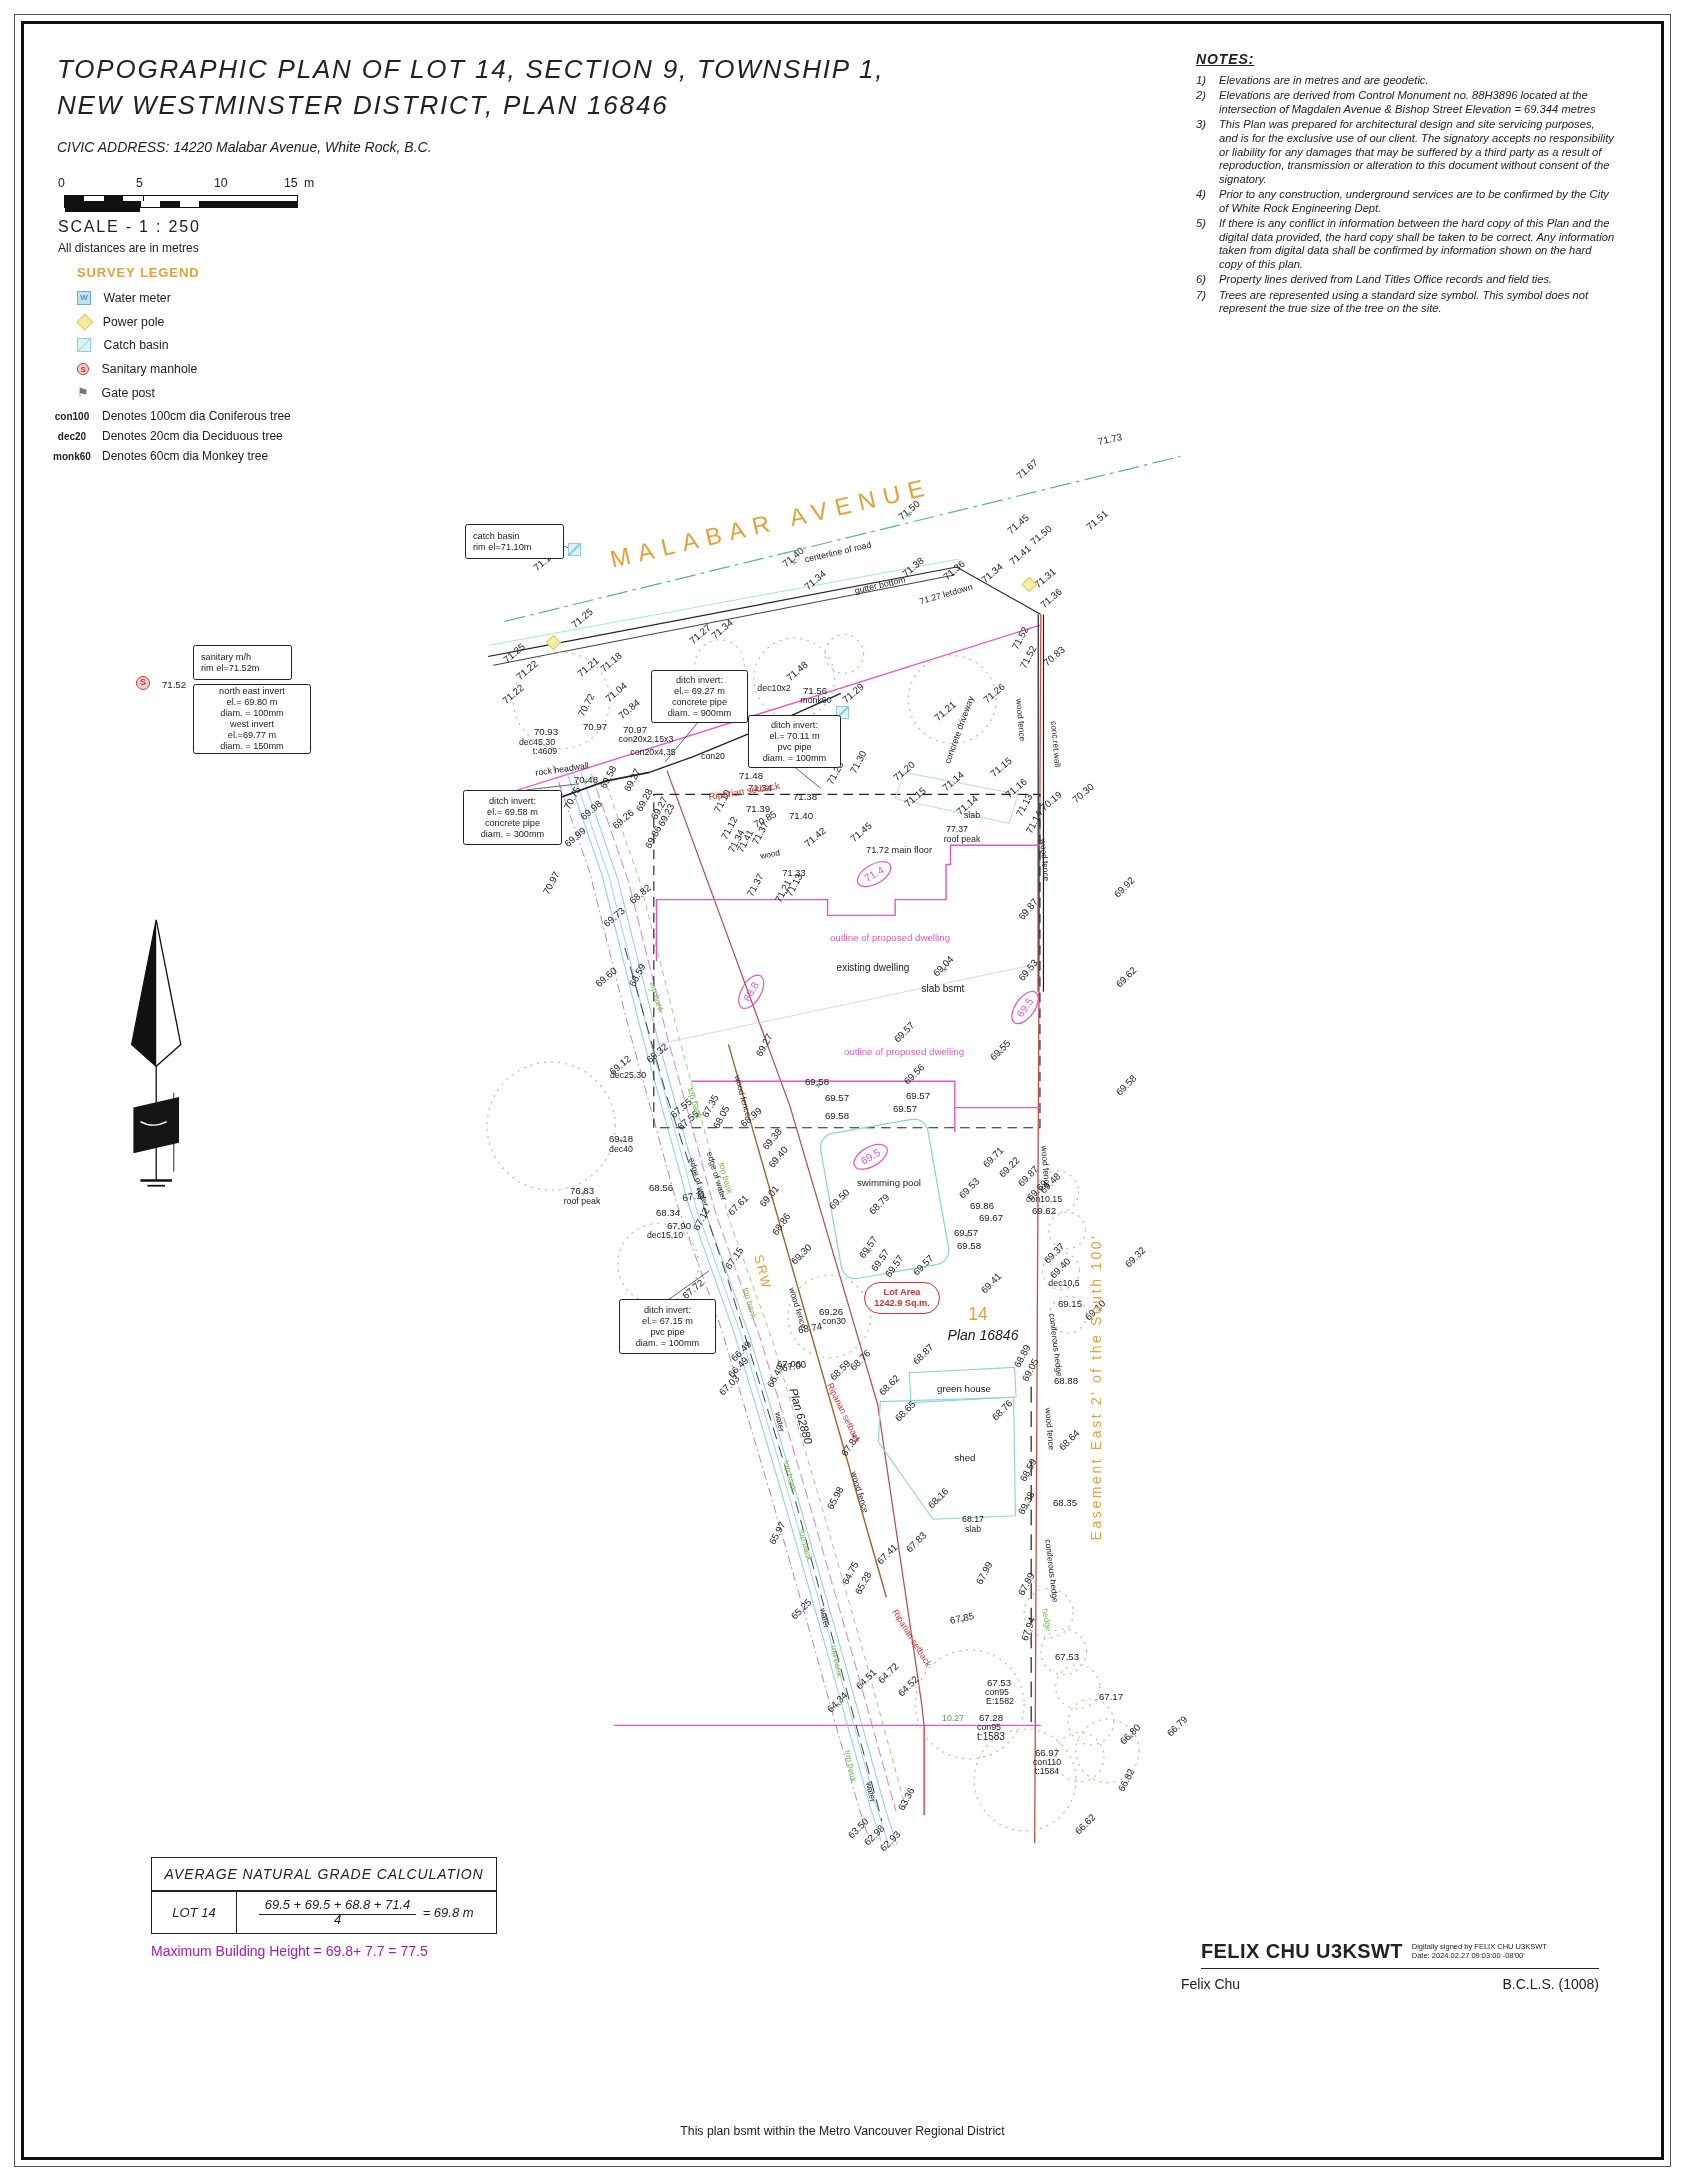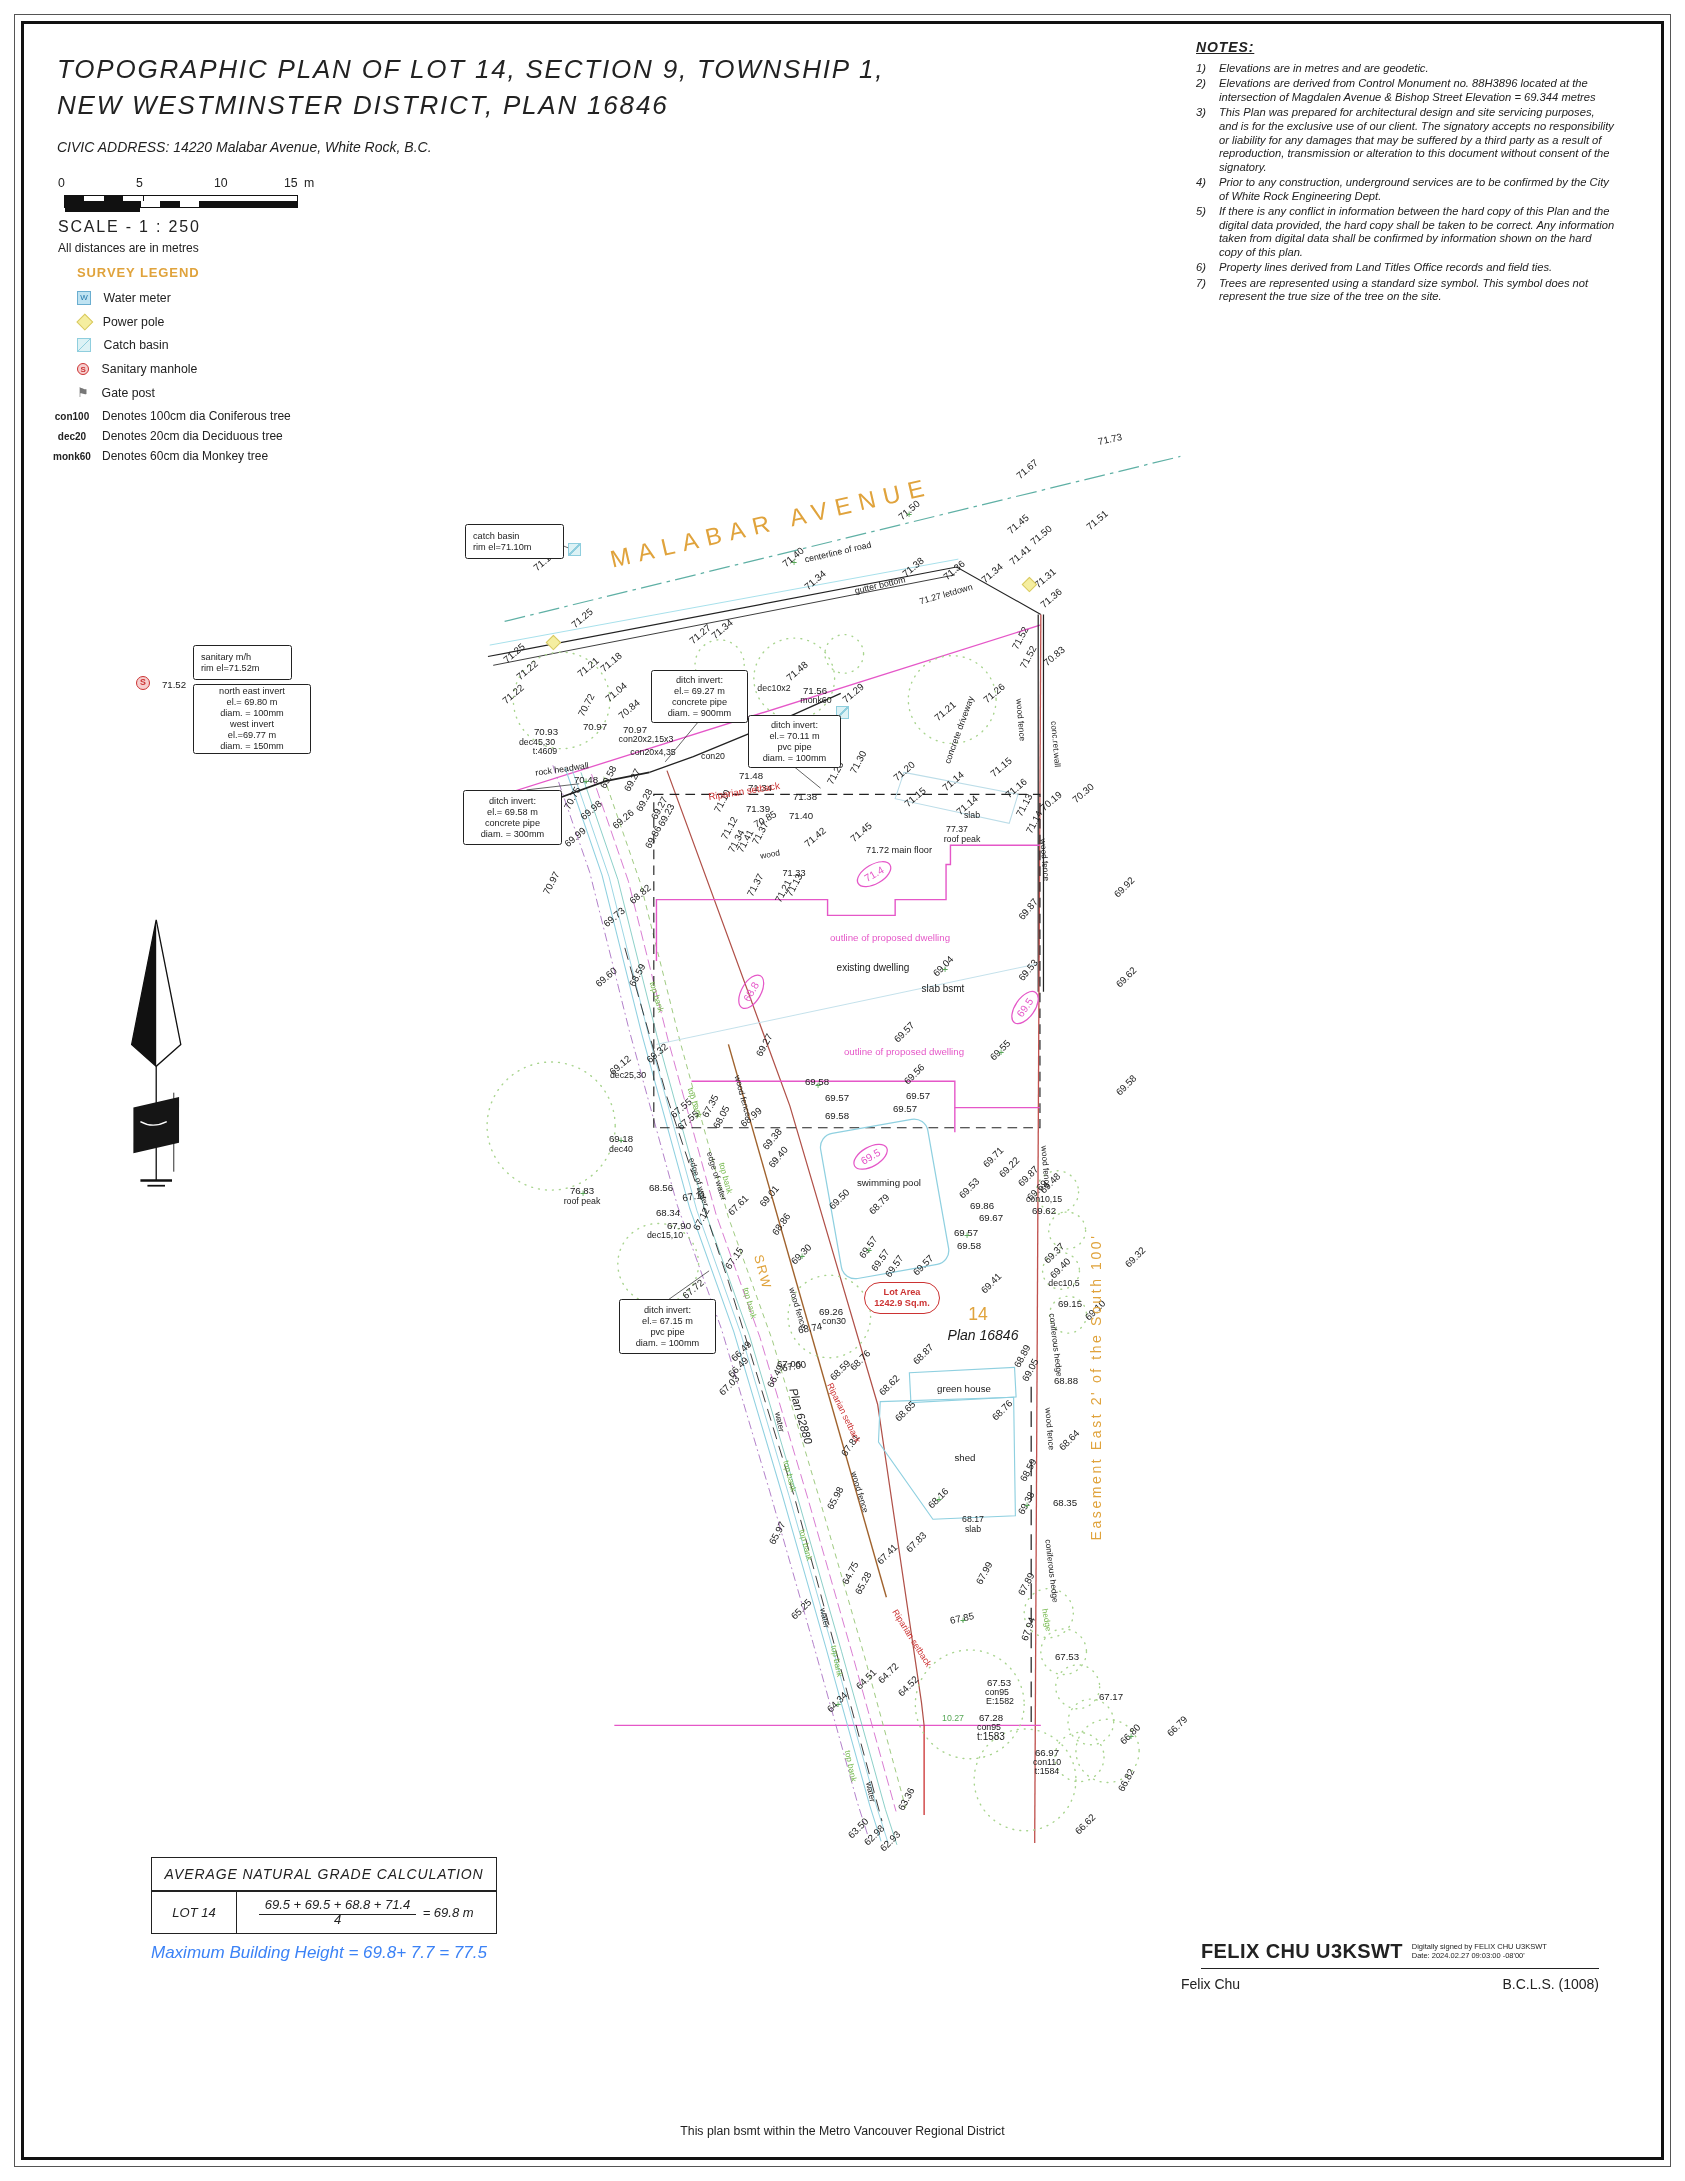--- a/index.html
+++ b/index.html
@@ -22,21 +22,21 @@
   .legend-item{position:absolute;left:77px;height:19.3px;display:flex;align-items:center;gap:12.3px;font-size:12.3px;color:#222;}
   .licon{display:inline-block;width:12.3px;height:12.3px;flex:0 0 auto;}
   .water-meter-icon{background:#bfe3f2;border:0.9px solid #6aaed0;color:#2277aa;font-size:8px;line-height:11.4px;text-align:center;}
   .power-pole-icon{width:9.7px;height:9.7px;background:#f5eea0;border:0.9px solid #d8c860;transform:rotate(45deg);margin-left:1.8px;}
   .catch-basin-icon{background:linear-gradient(135deg,#ddf2f5 46%,#8fcede 46%,#8fcede 54%,#ddf2f5 54%);border:0.9px solid #8fcede;}
   .sanitary-manhole-icon{width:12.3px;height:12.3px;border:1.8px solid #cc3333;border-radius:50%;background:#f6cfcf;color:#cc3333;font-size:8px;font-weight:bold;line-height:11.4px;text-align:center;box-sizing:border-box;}
   .gate-post-icon{color:#777;font-size:13px;line-height:12.3px;}
   .tree-code{position:absolute;display:flex;gap:7px;font-size:12px;color:#222;align-items:baseline;}
   .tree-code b{font-size:10px;font-weight:bold;width:46px;text-align:center;}
   
-  .notes{position:absolute;left:1196px;top:39px;width:420px;color:#222;}
+  .notes{position:absolute;left:1196px;top:51px;width:420px;color:#222;}
   .notes h3{margin:0 0 7px 0;font-size:14px;font-style:italic;text-decoration:underline;letter-spacing:0.9px;}
   .note-item{display:flex;font-size:11.2px;line-height:13.6px;font-style:italic;margin-bottom:1.8px;}
   .note-item .n{width:23px;flex:0 0 auto;}
   .note-item .t{flex:1;}
   
   #labels span{position:absolute;white-space:nowrap;transform-origin:center;color:#1a1a1a;}
   .c-o{color:#e0a33c!important;} .c-r{color:#cc3333!important;} .c-m{color:#e557c8!important;}
   .c-g{color:#74b84c!important;} .c-g2{color:#57a857!important;}
   
   .callout{position:absolute;background:#fff;border:1.4px solid #222;border-radius:2.6px;display:flex;flex-direction:column;justify-content:center;align-items:center;font-size:9.2px;line-height:11px;color:#222;z-index:5;}
@@ -49,21 +49,21 @@
   .sym-mh{width:14px;height:14px;border:1.8px solid #cc3333;border-radius:50%;background:#f6cfcf;color:#cc3333;font-size:8.8px;font-weight:bold;line-height:11.4px;text-align:center;box-sizing:border-box;}
   
   .grade{position:absolute;left:151px;top:1857px;width:344px;border:1.8px solid #222;color:#222;}
   .grade .hdr{border-bottom:2.6px double #222;text-align:center;font-style:italic;font-size:14px;padding:8px 0;letter-spacing:0.9px;}
   .grade .row{display:flex;align-items:center;}
   .grade .lot{width:84px;text-align:center;font-style:italic;font-size:13px;border-right:1.3px solid #222;align-self:stretch;display:flex;align-items:center;justify-content:center;}
   .grade .frac-wrap{flex:1;display:flex;align-items:center;justify-content:center;gap:7px;padding:5.3px 0;font-style:italic;font-size:13px;}
   .frac{text-align:center;}
   .frac .num{border-bottom:1.3px solid #222;padding:0 5.3px 1.8px 5.3px;}
   .frac .den{padding-top:0.9px;}
-  .grade-note{position:absolute;left:151px;top:1943px;font-style:italic;font-size:17px;color:#3b82f6;}
+  .grade-note{position:absolute;left:151px;top:1943px;font-size:14px;color:#a21caf;}
   
   .company{position:absolute;left:49px;top:2017px;color:#222;}
   
   .cert{position:absolute;left:1181px;top:1936px;width:418px;color:#222;}
   .cert .para{font-size:13px;line-height:16px;}
   .sig-row{display:flex;align-items:flex-start;gap:8.8px;margin-top:3.5px;border-bottom:1.8px solid #222;padding-bottom:5.3px;margin-left:20px;}
   .sig-big{font-size:20px;font-weight:bold;letter-spacing:0.4px;white-space:nowrap;}
   .sig-small{font-size:7.5px;line-height:9.2px;padding-top:2.6px;}
   .cert-names{display:flex;justify-content:space-between;font-size:14px;margin-top:7px;}
   .footer-note{position:absolute;left:0;top:2124px;width:1685px;text-align:center;font-size:12.3px;color:#222;}

